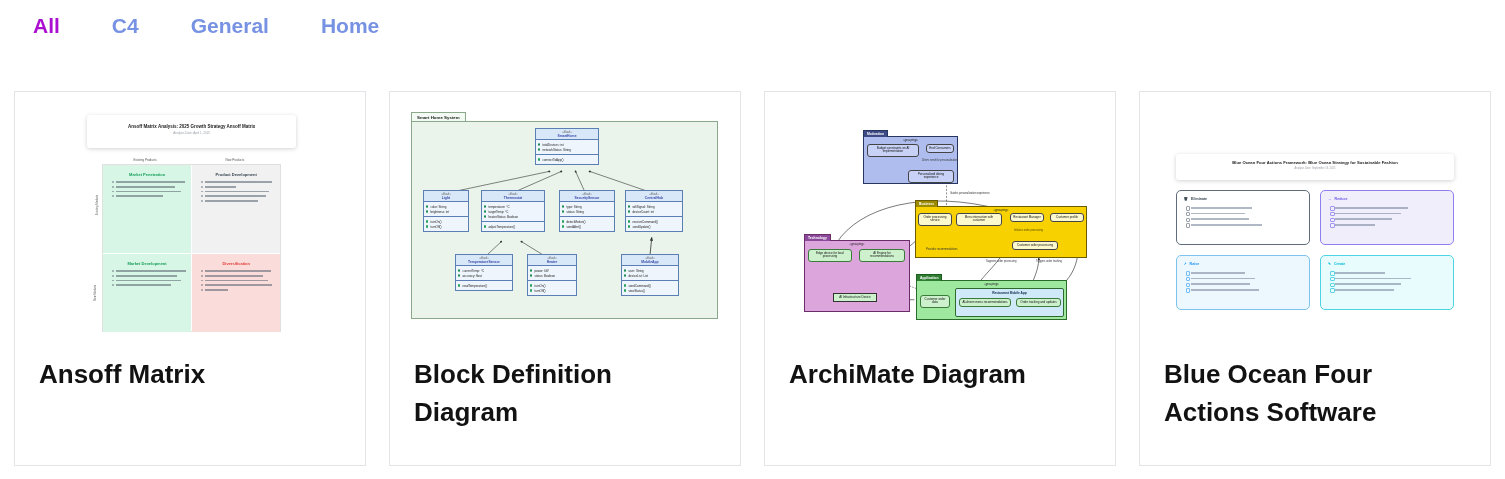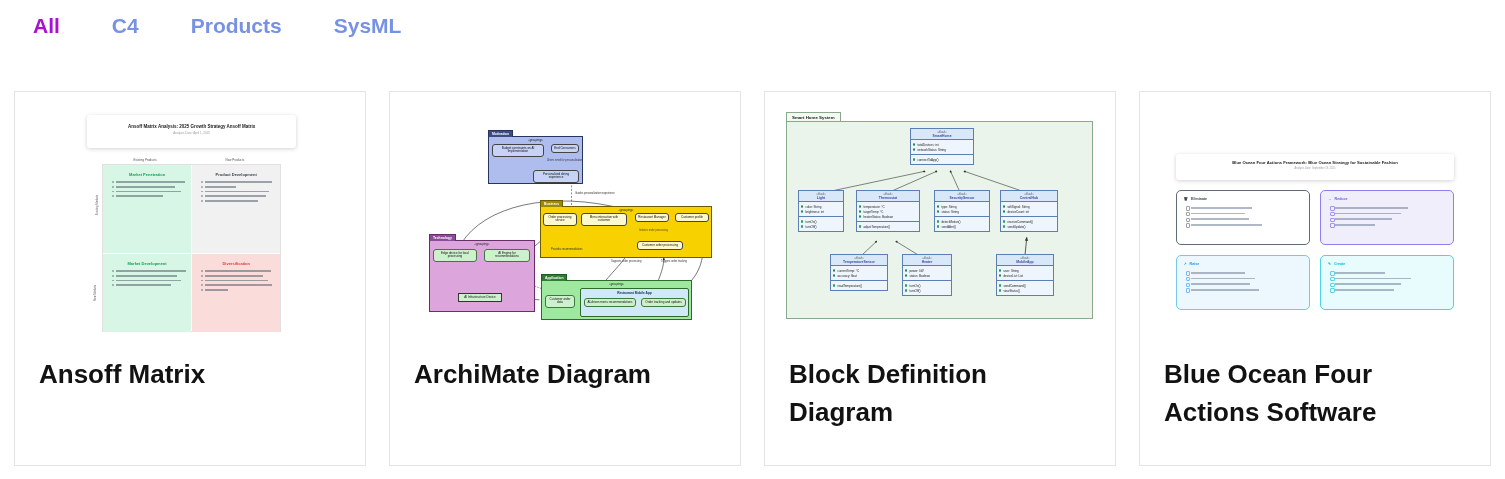--- a/index.html
+++ b/index.html
@@ -65,22 +65,22 @@
   .bo-sk::before { content:""; position:absolute; left:-5px; top:-0.8px; width:2.6px; height:2.6px; border:0.6px solid currentColor; border-radius:1px; background:none; }
 
   svg.overlay { position:absolute; inset:0; width:100%; height:100%; }
 </style>
 </head>
 <body>
 
 <div class="tabbar">
   <div class="tab active">All</div>
   <div class="tab">C4</div>
-  <div class="tab">Products</div>
-  <div class="tab">SysML</div>
+  <div class="tab">General</div>
+  <div class="tab">Home</div>
 </div>
 
 <div class="cards">
 
   <div class="card">
     <div class="thumb">
       <div class="doc-box abs" style="left:19%;top:17px;width:63%;height:33px">
         <div class="doc-title">Ansoff Matrix Analysis: 2025 Growth Strategy Ansoff Matrix</div>
         <div class="doc-sub">Analysis Date: April 1, 2025</div>
       </div>
@@ -115,20 +115,254 @@
           <div class="quad-h" style="color:#e2403a">Diversification</div>
           <div class="sk" style="width:86%"></div>
             <div class="sk" style="width:76%"></div>
           <div class="sk" style="width:82%"></div>
             <div class="sk" style="width:88%"></div>
             <div class="sk" style="width:30%"></div>
         </div>
       </div>
     </div>
     <div class="card-title">Ansoff Matrix</div>
+  </div>
+
+  <div class="card">
+    <div class="thumb">
+      <div class="bdd-tab" style="left:12px;top:14px">Smart Home System</div>
+      <div class="bdd-pkg" style="left:12px;top:23px;width:307px;height:198px"></div>
+
+      <svg class="overlay" viewBox="0 0 331 240">
+        <defs>
+          <marker id="dia" markerWidth="8" markerHeight="8" refX="2" refY="2.5" orient="auto">
+            <path d="M0,2.5 L2.5,0.8 L5,2.5 L2.5,4.2 z" fill="#333"></path>
+          </marker>
+          <marker id="tri" markerWidth="8" markerHeight="8" refX="1" refY="2.5" orient="auto">
+            <path d="M0,2.5 L5,0.5 L5,4.5 z" fill="#333"></path>
+          </marker>
+        </defs>
+        <path d="M150,70 L46,92" stroke="#333" stroke-width="0.6" marker-start="url(#dia)"></path>
+        <path d="M162,70 L112,92" stroke="#333" stroke-width="0.6" marker-start="url(#dia)"></path>
+        <path d="M176,70 L186,92" stroke="#333" stroke-width="0.6" marker-start="url(#dia)"></path>
+        <path d="M190,70 L254,92" stroke="#333" stroke-width="0.6" marker-start="url(#dia)"></path>
+        <path d="M102,140 L85,156" stroke="#333" stroke-width="0.6" marker-start="url(#dia)"></path>
+        <path d="M122,140 L148,156" stroke="#333" stroke-width="0.6" marker-start="url(#dia)"></path>
+        <path d="M252,136 L250,156" stroke="#333" stroke-width="0.8" marker-start="url(#tri)"></path>
+      </svg>
+
+      <div class="blk" style="left:136px;top:30px;width:64px">
+        <div class="blk-h">
+            <span class="st">«block»</span>
+            <span class="bn">SmartHome</span>
+          </div>
+        <div class="blk-c">
+          <div class="brow">
+              <i class="dot a"></i>
+              <span>totalDevices: int</span>
+            </div>
+          <div class="brow">
+              <i class="dot a"></i>
+              <span>networkStatus: String</span>
+            </div>
+        </div>
+        <div class="blk-c">
+            <div class="brow">
+              <i class="dot o"></i>
+              <span>connectToApp()</span>
+            </div>
+          </div>
+      </div>
+
+      <div class="blk" style="left:24px;top:92px;width:46px">
+        <div class="blk-h">
+            <span class="st">«block»</span>
+            <span class="bn">Light</span>
+          </div>
+        <div class="blk-c">
+          <div class="brow">
+              <i class="dot a"></i>
+              <span>color: String</span>
+            </div>
+          <div class="brow">
+              <i class="dot a"></i>
+              <span>brightness: int</span>
+            </div>
+        </div>
+        <div class="blk-c">
+          <div class="brow">
+              <i class="dot o"></i>
+              <span>turnOn()</span>
+            </div>
+          <div class="brow">
+              <i class="dot o"></i>
+              <span>turnOff()</span>
+            </div>
+        </div>
+      </div>
+
+      <div class="blk" style="left:82px;top:92px;width:64px">
+        <div class="blk-h">
+            <span class="st">«block»</span>
+            <span class="bn">Thermostat</span>
+          </div>
+        <div class="blk-c">
+          <div class="brow">
+              <i class="dot a"></i>
+              <span>temperature: °C</span>
+            </div>
+          <div class="brow">
+              <i class="dot a"></i>
+              <span>targetTemp: °C</span>
+            </div>
+          <div class="brow">
+              <i class="dot a"></i>
+              <span>heaterStatus: Boolean</span>
+            </div>
+        </div>
+        <div class="blk-c">
+            <div class="brow">
+              <i class="dot o"></i>
+              <span>adjustTemperature()</span>
+            </div>
+          </div>
+      </div>
+
+      <div class="blk" style="left:160px;top:92px;width:56px">
+        <div class="blk-h">
+            <span class="st">«block»</span>
+            <span class="bn">SecuritySensor</span>
+          </div>
+        <div class="blk-c">
+          <div class="brow">
+              <i class="dot a"></i>
+              <span>type: String</span>
+            </div>
+          <div class="brow">
+              <i class="dot a"></i>
+              <span>status: String</span>
+            </div>
+        </div>
+        <div class="blk-c">
+          <div class="brow">
+              <i class="dot o"></i>
+              <span>detectMotion()</span>
+            </div>
+          <div class="brow">
+              <i class="dot o"></i>
+              <span>sendAlert()</span>
+            </div>
+        </div>
+      </div>
+
+      <div class="blk" style="left:226px;top:92px;width:58px">
+        <div class="blk-h">
+            <span class="st">«block»</span>
+            <span class="bn">CentralHub</span>
+          </div>
+        <div class="blk-c">
+          <div class="brow">
+              <i class="dot a"></i>
+              <span>wifiSignal: String</span>
+            </div>
+          <div class="brow">
+              <i class="dot a"></i>
+              <span>deviceCount: int</span>
+            </div>
+        </div>
+        <div class="blk-c">
+          <div class="brow">
+              <i class="dot o"></i>
+              <span>receiveCommand()</span>
+            </div>
+          <div class="brow">
+              <i class="dot o"></i>
+              <span>sendUpdate()</span>
+            </div>
+        </div>
+      </div>
+
+      <div class="blk" style="left:56px;top:156px;width:58px">
+        <div class="blk-h">
+            <span class="st">«block»</span>
+            <span class="bn">TemperatureSensor</span>
+          </div>
+        <div class="blk-c">
+          <div class="brow">
+              <i class="dot a"></i>
+              <span>currentTemp: °C</span>
+            </div>
+          <div class="brow">
+              <i class="dot a"></i>
+              <span>accuracy: float</span>
+            </div>
+        </div>
+        <div class="blk-c">
+            <div class="brow">
+              <i class="dot o"></i>
+              <span>readTemperature()</span>
+            </div>
+          </div>
+      </div>
+
+      <div class="blk" style="left:128px;top:156px;width:50px">
+        <div class="blk-h">
+            <span class="st">«block»</span>
+            <span class="bn">Heater</span>
+          </div>
+        <div class="blk-c">
+          <div class="brow">
+              <i class="dot a"></i>
+              <span>power: kW</span>
+            </div>
+          <div class="brow">
+              <i class="dot a"></i>
+              <span>status: Boolean</span>
+            </div>
+        </div>
+        <div class="blk-c">
+          <div class="brow">
+              <i class="dot o"></i>
+              <span>turnOn()</span>
+            </div>
+          <div class="brow">
+              <i class="dot o"></i>
+              <span>turnOff()</span>
+            </div>
+        </div>
+      </div>
+
+      <div class="blk" style="left:222px;top:156px;width:58px">
+        <div class="blk-h">
+            <span class="st">«block»</span>
+            <span class="bn">MobileApp</span>
+          </div>
+        <div class="blk-c">
+          <div class="brow">
+              <i class="dot a"></i>
+              <span>user: String</span>
+            </div>
+          <div class="brow">
+              <i class="dot a"></i>
+              <span>deviceList: List</span>
+            </div>
+        </div>
+        <div class="blk-c">
+          <div class="brow">
+              <i class="dot o"></i>
+              <span>sendCommand()</span>
+            </div>
+          <div class="brow">
+              <i class="dot o"></i>
+              <span>viewStatus()</span>
+            </div>
+        </div>
+      </div>
+    </div>
+    <div class="card-title">Block Definition Diagram</div>
   </div>
 
   <div class="card">
     <div class="thumb">
       <svg class="overlay" viewBox="0 0 331 240">
         <defs>
           <marker id="arr" markerWidth="6" markerHeight="6" refX="4" refY="2" orient="auto">
             <path d="M0,0 L4,2 L0,4 z" fill="#222"></path>
           </marker>
         </defs>
@@ -185,254 +419,20 @@
           <div class="abox" style="left:3px;top:9px;width:52px;background:#cdf0cd;border-color:#3a7a3a">AI-driven menu recommendations</div>
           <div class="abox" style="left:60px;top:9px;width:45px;background:#cdf0cd;border-color:#3a7a3a">Order tracking and updates</div>
         </div>
       </div>
     </div>
     <div class="card-title">ArchiMate Diagram</div>
   </div>
 
   <div class="card">
     <div class="thumb">
-      <div class="bdd-tab" style="left:12px;top:14px">Smart Home System</div>
-      <div class="bdd-pkg" style="left:12px;top:23px;width:307px;height:198px"></div>
-
-      <svg class="overlay" viewBox="0 0 331 240">
-        <defs>
-          <marker id="dia" markerWidth="8" markerHeight="8" refX="2" refY="2.5" orient="auto">
-            <path d="M0,2.5 L2.5,0.8 L5,2.5 L2.5,4.2 z" fill="#333"></path>
-          </marker>
-          <marker id="tri" markerWidth="8" markerHeight="8" refX="1" refY="2.5" orient="auto">
-            <path d="M0,2.5 L5,0.5 L5,4.5 z" fill="#333"></path>
-          </marker>
-        </defs>
-        <path d="M150,70 L46,92" stroke="#333" stroke-width="0.6" marker-start="url(#dia)"></path>
-        <path d="M162,70 L112,92" stroke="#333" stroke-width="0.6" marker-start="url(#dia)"></path>
-        <path d="M176,70 L186,92" stroke="#333" stroke-width="0.6" marker-start="url(#dia)"></path>
-        <path d="M190,70 L254,92" stroke="#333" stroke-width="0.6" marker-start="url(#dia)"></path>
-        <path d="M102,140 L85,156" stroke="#333" stroke-width="0.6" marker-start="url(#dia)"></path>
-        <path d="M122,140 L148,156" stroke="#333" stroke-width="0.6" marker-start="url(#dia)"></path>
-        <path d="M252,136 L250,156" stroke="#333" stroke-width="0.8" marker-start="url(#tri)"></path>
-      </svg>
-
-      <div class="blk" style="left:136px;top:30px;width:64px">
-        <div class="blk-h">
-            <span class="st">«block»</span>
-            <span class="bn">SmartHome</span>
-          </div>
-        <div class="blk-c">
-          <div class="brow">
-              <i class="dot a"></i>
-              <span>totalDevices: int</span>
-            </div>
-          <div class="brow">
-              <i class="dot a"></i>
-              <span>networkStatus: String</span>
-            </div>
-        </div>
-        <div class="blk-c">
-            <div class="brow">
-              <i class="dot o"></i>
-              <span>connectToApp()</span>
-            </div>
-          </div>
-      </div>
-
-      <div class="blk" style="left:24px;top:92px;width:46px">
-        <div class="blk-h">
-            <span class="st">«block»</span>
-            <span class="bn">Light</span>
-          </div>
-        <div class="blk-c">
-          <div class="brow">
-              <i class="dot a"></i>
-              <span>color: String</span>
-            </div>
-          <div class="brow">
-              <i class="dot a"></i>
-              <span>brightness: int</span>
-            </div>
-        </div>
-        <div class="blk-c">
-          <div class="brow">
-              <i class="dot o"></i>
-              <span>turnOn()</span>
-            </div>
-          <div class="brow">
-              <i class="dot o"></i>
-              <span>turnOff()</span>
-            </div>
-        </div>
-      </div>
-
-      <div class="blk" style="left:82px;top:92px;width:64px">
-        <div class="blk-h">
-            <span class="st">«block»</span>
-            <span class="bn">Thermostat</span>
-          </div>
-        <div class="blk-c">
-          <div class="brow">
-              <i class="dot a"></i>
-              <span>temperature: °C</span>
-            </div>
-          <div class="brow">
-              <i class="dot a"></i>
-              <span>targetTemp: °C</span>
-            </div>
-          <div class="brow">
-              <i class="dot a"></i>
-              <span>heaterStatus: Boolean</span>
-            </div>
-        </div>
-        <div class="blk-c">
-            <div class="brow">
-              <i class="dot o"></i>
-              <span>adjustTemperature()</span>
-            </div>
-          </div>
-      </div>
-
-      <div class="blk" style="left:160px;top:92px;width:56px">
-        <div class="blk-h">
-            <span class="st">«block»</span>
-            <span class="bn">SecuritySensor</span>
-          </div>
-        <div class="blk-c">
-          <div class="brow">
-              <i class="dot a"></i>
-              <span>type: String</span>
-            </div>
-          <div class="brow">
-              <i class="dot a"></i>
-              <span>status: String</span>
-            </div>
-        </div>
-        <div class="blk-c">
-          <div class="brow">
-              <i class="dot o"></i>
-              <span>detectMotion()</span>
-            </div>
-          <div class="brow">
-              <i class="dot o"></i>
-              <span>sendAlert()</span>
-            </div>
-        </div>
-      </div>
-
-      <div class="blk" style="left:226px;top:92px;width:58px">
-        <div class="blk-h">
-            <span class="st">«block»</span>
-            <span class="bn">CentralHub</span>
-          </div>
-        <div class="blk-c">
-          <div class="brow">
-              <i class="dot a"></i>
-              <span>wifiSignal: String</span>
-            </div>
-          <div class="brow">
-              <i class="dot a"></i>
-              <span>deviceCount: int</span>
-            </div>
-        </div>
-        <div class="blk-c">
-          <div class="brow">
-              <i class="dot o"></i>
-              <span>receiveCommand()</span>
-            </div>
-          <div class="brow">
-              <i class="dot o"></i>
-              <span>sendUpdate()</span>
-            </div>
-        </div>
-      </div>
-
-      <div class="blk" style="left:56px;top:156px;width:58px">
-        <div class="blk-h">
-            <span class="st">«block»</span>
-            <span class="bn">TemperatureSensor</span>
-          </div>
-        <div class="blk-c">
-          <div class="brow">
-              <i class="dot a"></i>
-              <span>currentTemp: °C</span>
-            </div>
-          <div class="brow">
-              <i class="dot a"></i>
-              <span>accuracy: float</span>
-            </div>
-        </div>
-        <div class="blk-c">
-            <div class="brow">
-              <i class="dot o"></i>
-              <span>readTemperature()</span>
-            </div>
-          </div>
-      </div>
-
-      <div class="blk" style="left:128px;top:156px;width:50px">
-        <div class="blk-h">
-            <span class="st">«block»</span>
-            <span class="bn">Heater</span>
-          </div>
-        <div class="blk-c">
-          <div class="brow">
-              <i class="dot a"></i>
-              <span>power: kW</span>
-            </div>
-          <div class="brow">
-              <i class="dot a"></i>
-              <span>status: Boolean</span>
-            </div>
-        </div>
-        <div class="blk-c">
-          <div class="brow">
-              <i class="dot o"></i>
-              <span>turnOn()</span>
-            </div>
-          <div class="brow">
-              <i class="dot o"></i>
-              <span>turnOff()</span>
-            </div>
-        </div>
-      </div>
-
-      <div class="blk" style="left:222px;top:156px;width:58px">
-        <div class="blk-h">
-            <span class="st">«block»</span>
-            <span class="bn">MobileApp</span>
-          </div>
-        <div class="blk-c">
-          <div class="brow">
-              <i class="dot a"></i>
-              <span>user: String</span>
-            </div>
-          <div class="brow">
-              <i class="dot a"></i>
-              <span>deviceList: List</span>
-            </div>
-        </div>
-        <div class="blk-c">
-          <div class="brow">
-              <i class="dot o"></i>
-              <span>sendCommand()</span>
-            </div>
-          <div class="brow">
-              <i class="dot o"></i>
-              <span>viewStatus()</span>
-            </div>
-        </div>
-      </div>
-    </div>
-    <div class="card-title">Block Definition Diagram</div>
-  </div>
-
-  <div class="card">
-    <div class="thumb">
       <div class="doc-box abs" style="left:8%;top:56px;width:84%;height:26px">
         <div class="doc-title" style="padding-top:6px;font-size:4.2px">Blue Ocean Four Actions Framework: Blue Ocean Strategy for Sustainable Fashion</div>
         <div class="doc-sub" style="font-size:2.6px">Analysis Date: September 19, 2025</div>
       </div>
       <div class="bo-grid" style="left:8%;top:92px;width:84%;height:120px">
         <div class="bo-quad" style="background:#ffffff;border-color:#5f6b78">
           <div class="bo-h" style="color:#37474f">
               <span class="bo-icon">🗑</span>
               <span>Eliminate</span>
             </div>

